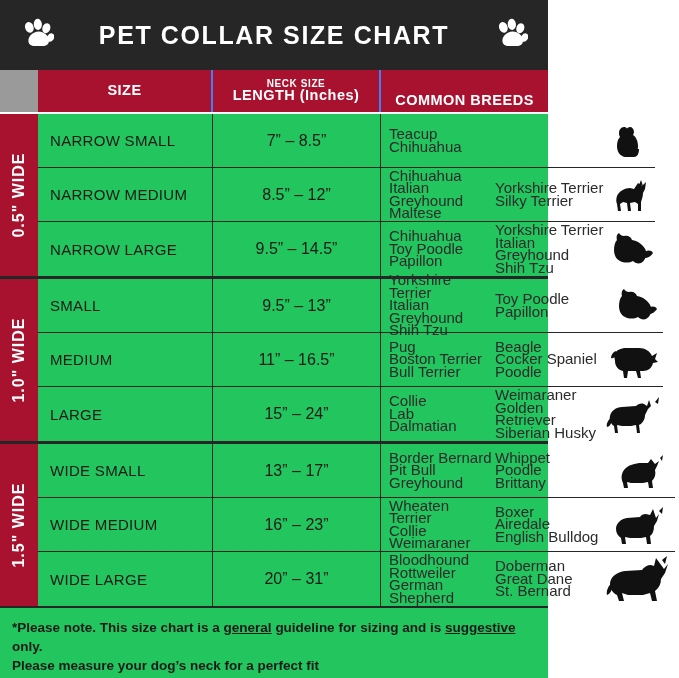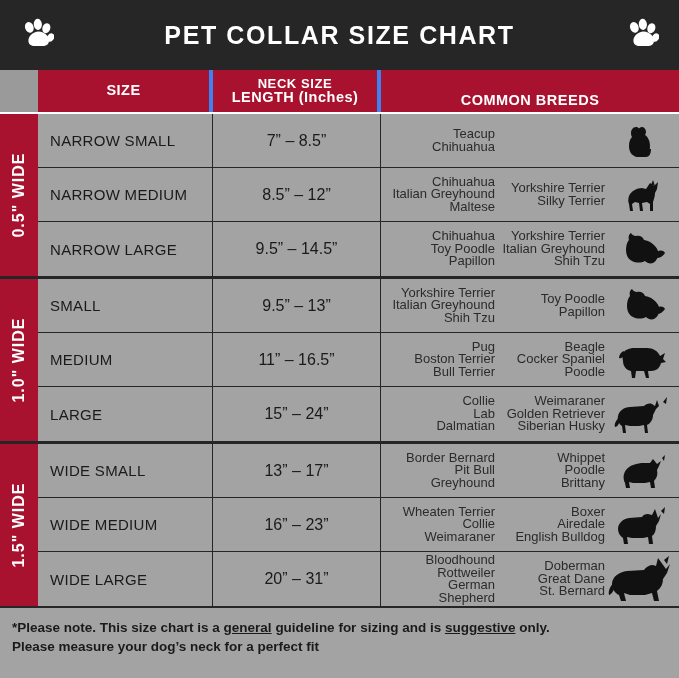--- a/index.html
+++ b/index.html
@@ -9,23 +9,23 @@
   }
   body {
     width: 679px;
     height: 678px;
     font-family: "Liberation Sans", sans-serif;
     color: #1a1a1a;
     overflow: hidden;
   }
   .chart {
     position: relative;
-    width: 679px;
+    width: 548px;
     height: 678px;
-    background: #a3a3a3;
+    background: #22c55e;
     box-sizing: border-box;
   }
 
   
   .header {
     position: relative;
     height: 70px;
     background: #262626;
     display: flex;
     align-items: center;
@@ -60,30 +60,30 @@
     flex: 0 0 38px;
   }
   .colhead .cell {
     color: #ffffff;
     display: flex;
     align-items: center;
     justify-content: center;
     font-weight: bold;
     font-size: 14.5px;
     letter-spacing: 0.5px;
-    border-right: 4px solid #3b82f6;
+    border-right: 2px solid #3b82f6;
     box-sizing: border-box;
     flex-direction: column;
     line-height: 1.05;
   }
   .colhead .cell.size    { flex: 0 0 175px; }
   .colhead .cell.length  { flex: 0 0 168px; }
   .colhead .cell.breeds  { flex: 1 1 auto; border-right: none; margin-top: 20px; }
   .colhead .cell .sup {
-    font-size: 13px;
+    font-size: 10px;
     letter-spacing: 0.6px;
     font-weight: bold;
     margin-bottom: -1px;
   }
 
   
   .body { display: block; }
   .group {
     display: flex;
     border-bottom: 3px solid #262626;
@@ -135,24 +135,23 @@
     box-sizing: border-box;
   }
   .c-breeds {
     flex: 1 1 auto;
     display: flex;
     align-items: center;
     box-sizing: border-box;
     padding-left: 8px;
   }
   .breedcol {
-    font-size: 13px;
+    font-size: 15px;
     line-height: 12.5px;
     color: #2b2b2b;
-    text-align: right;
   }
   .breedcol.col1 { flex: 0 0 106px; }
   .breedcol.col2 { flex: 0 0 110px; }
   .silhouette {
     flex: 1 1 auto;
     display: flex;
     align-items: center;
     justify-content: center;
     height: 100%;
   }

